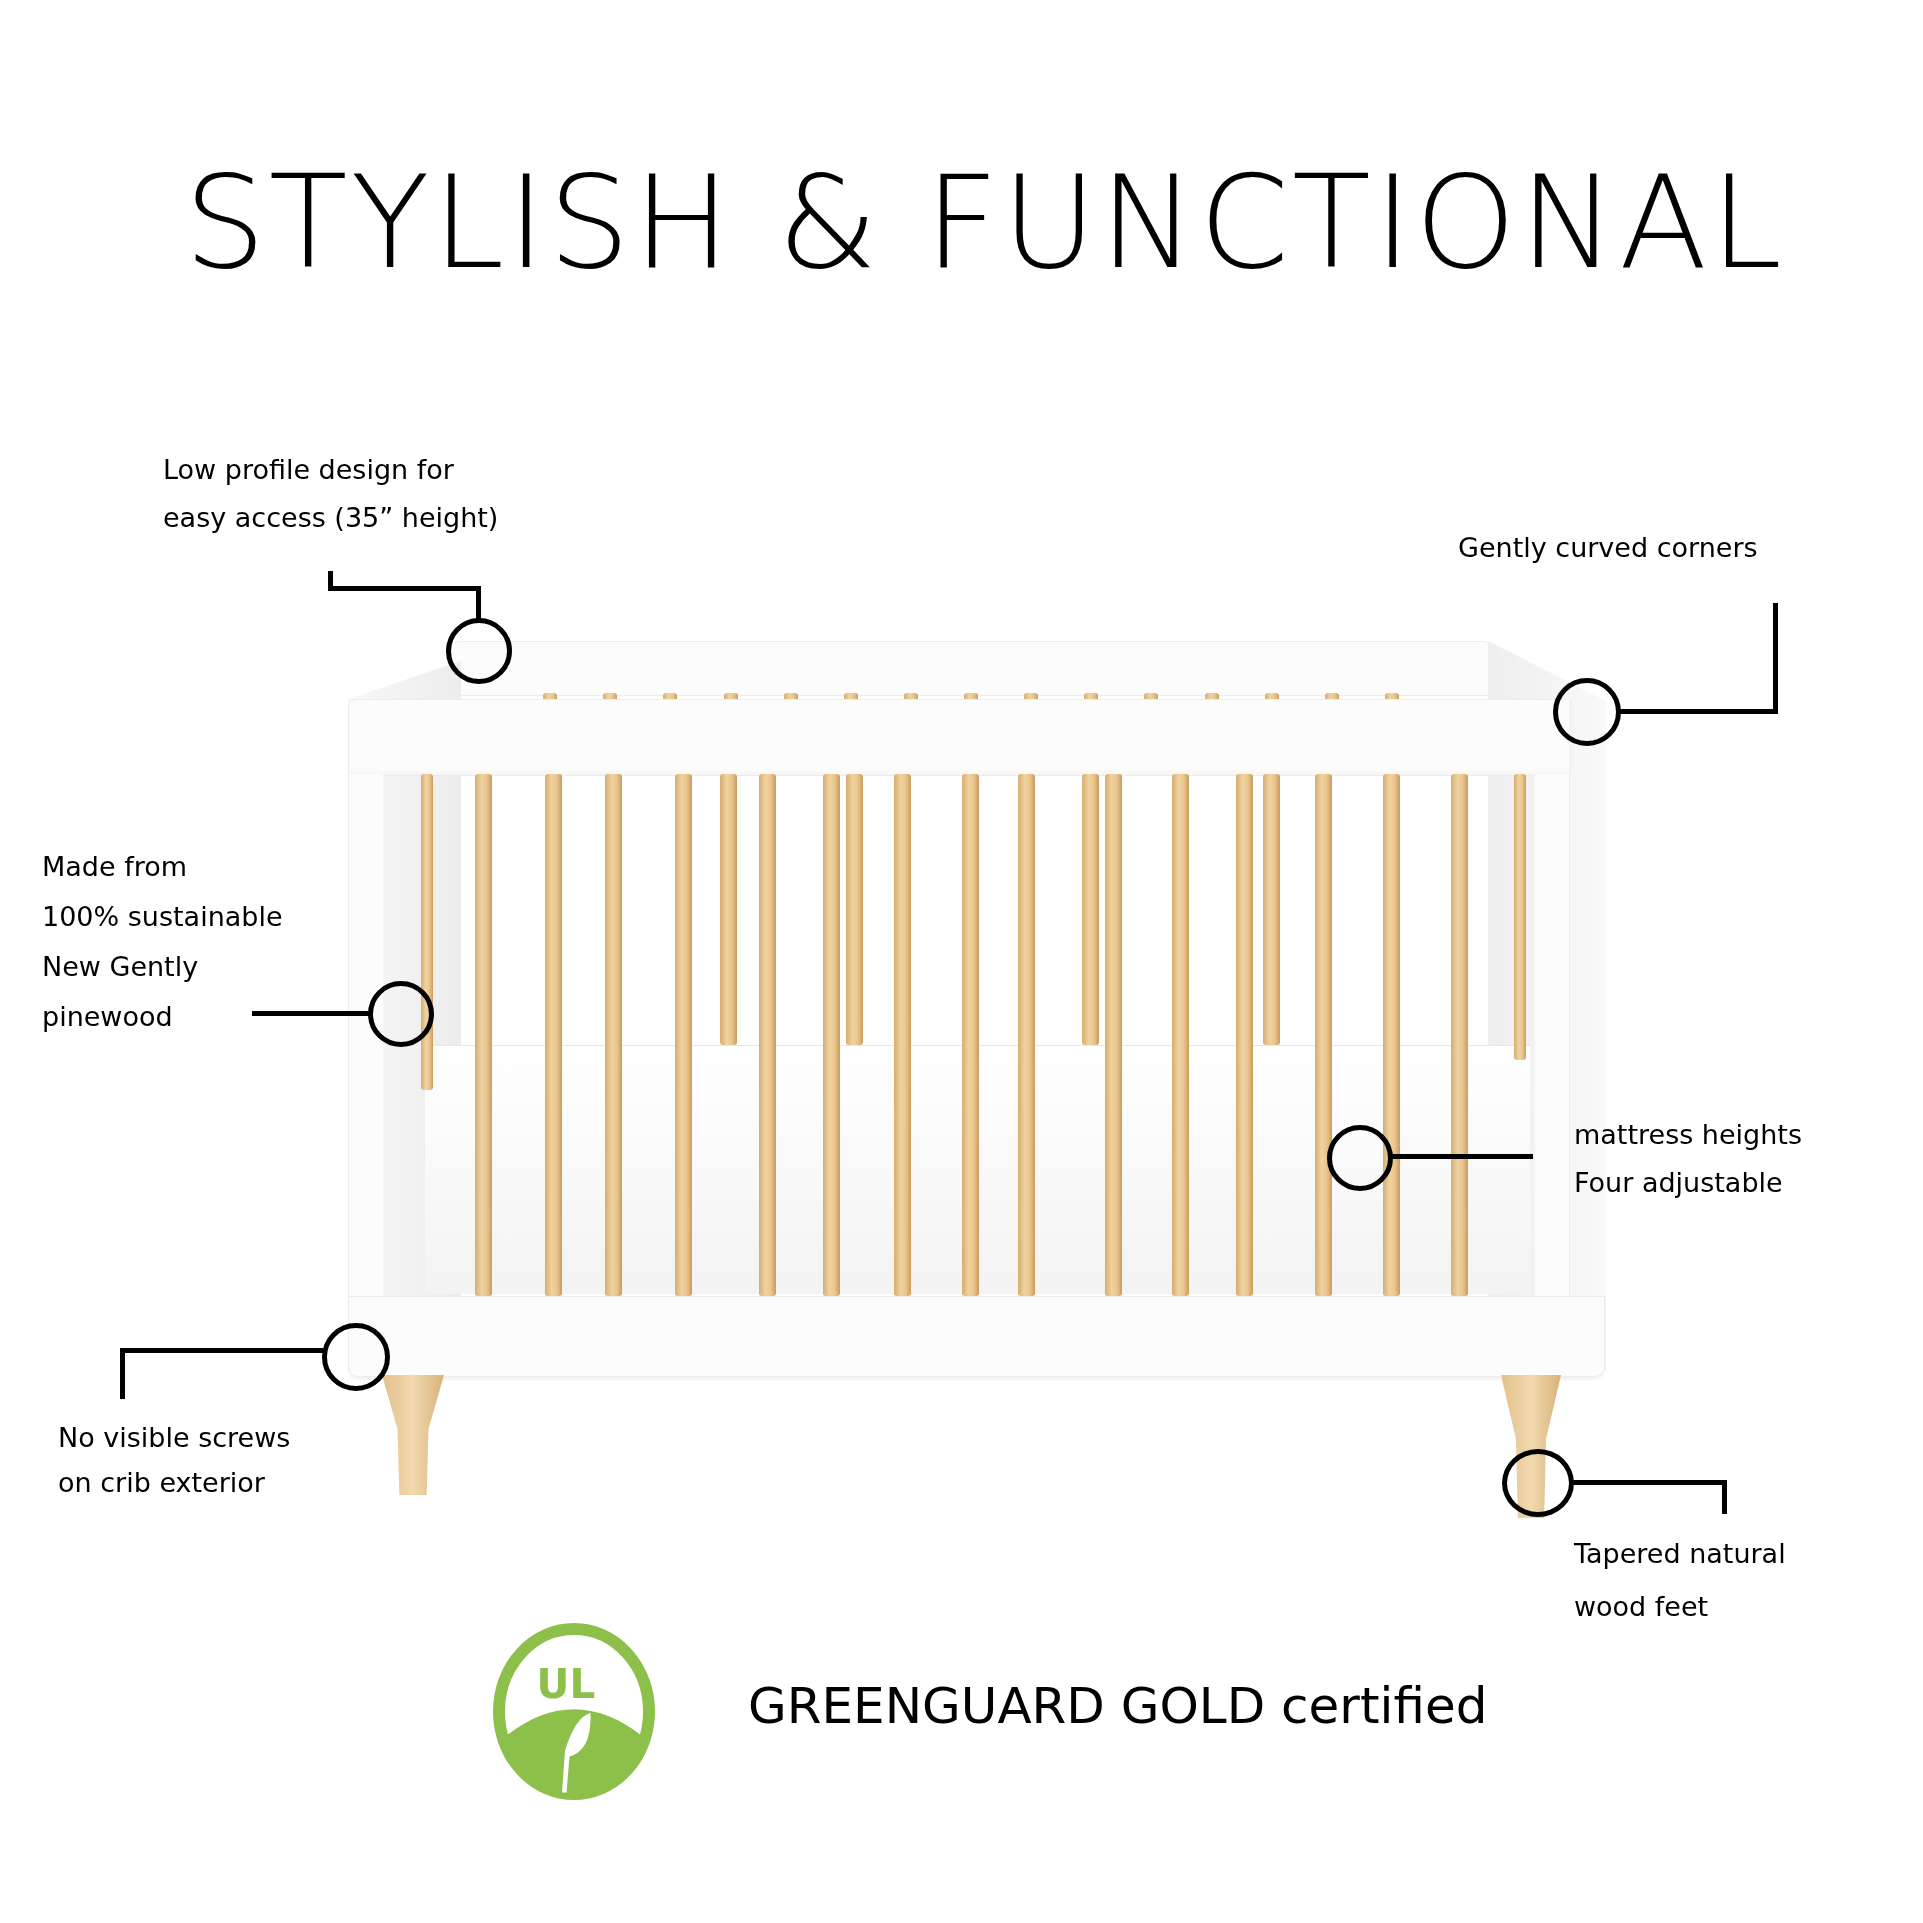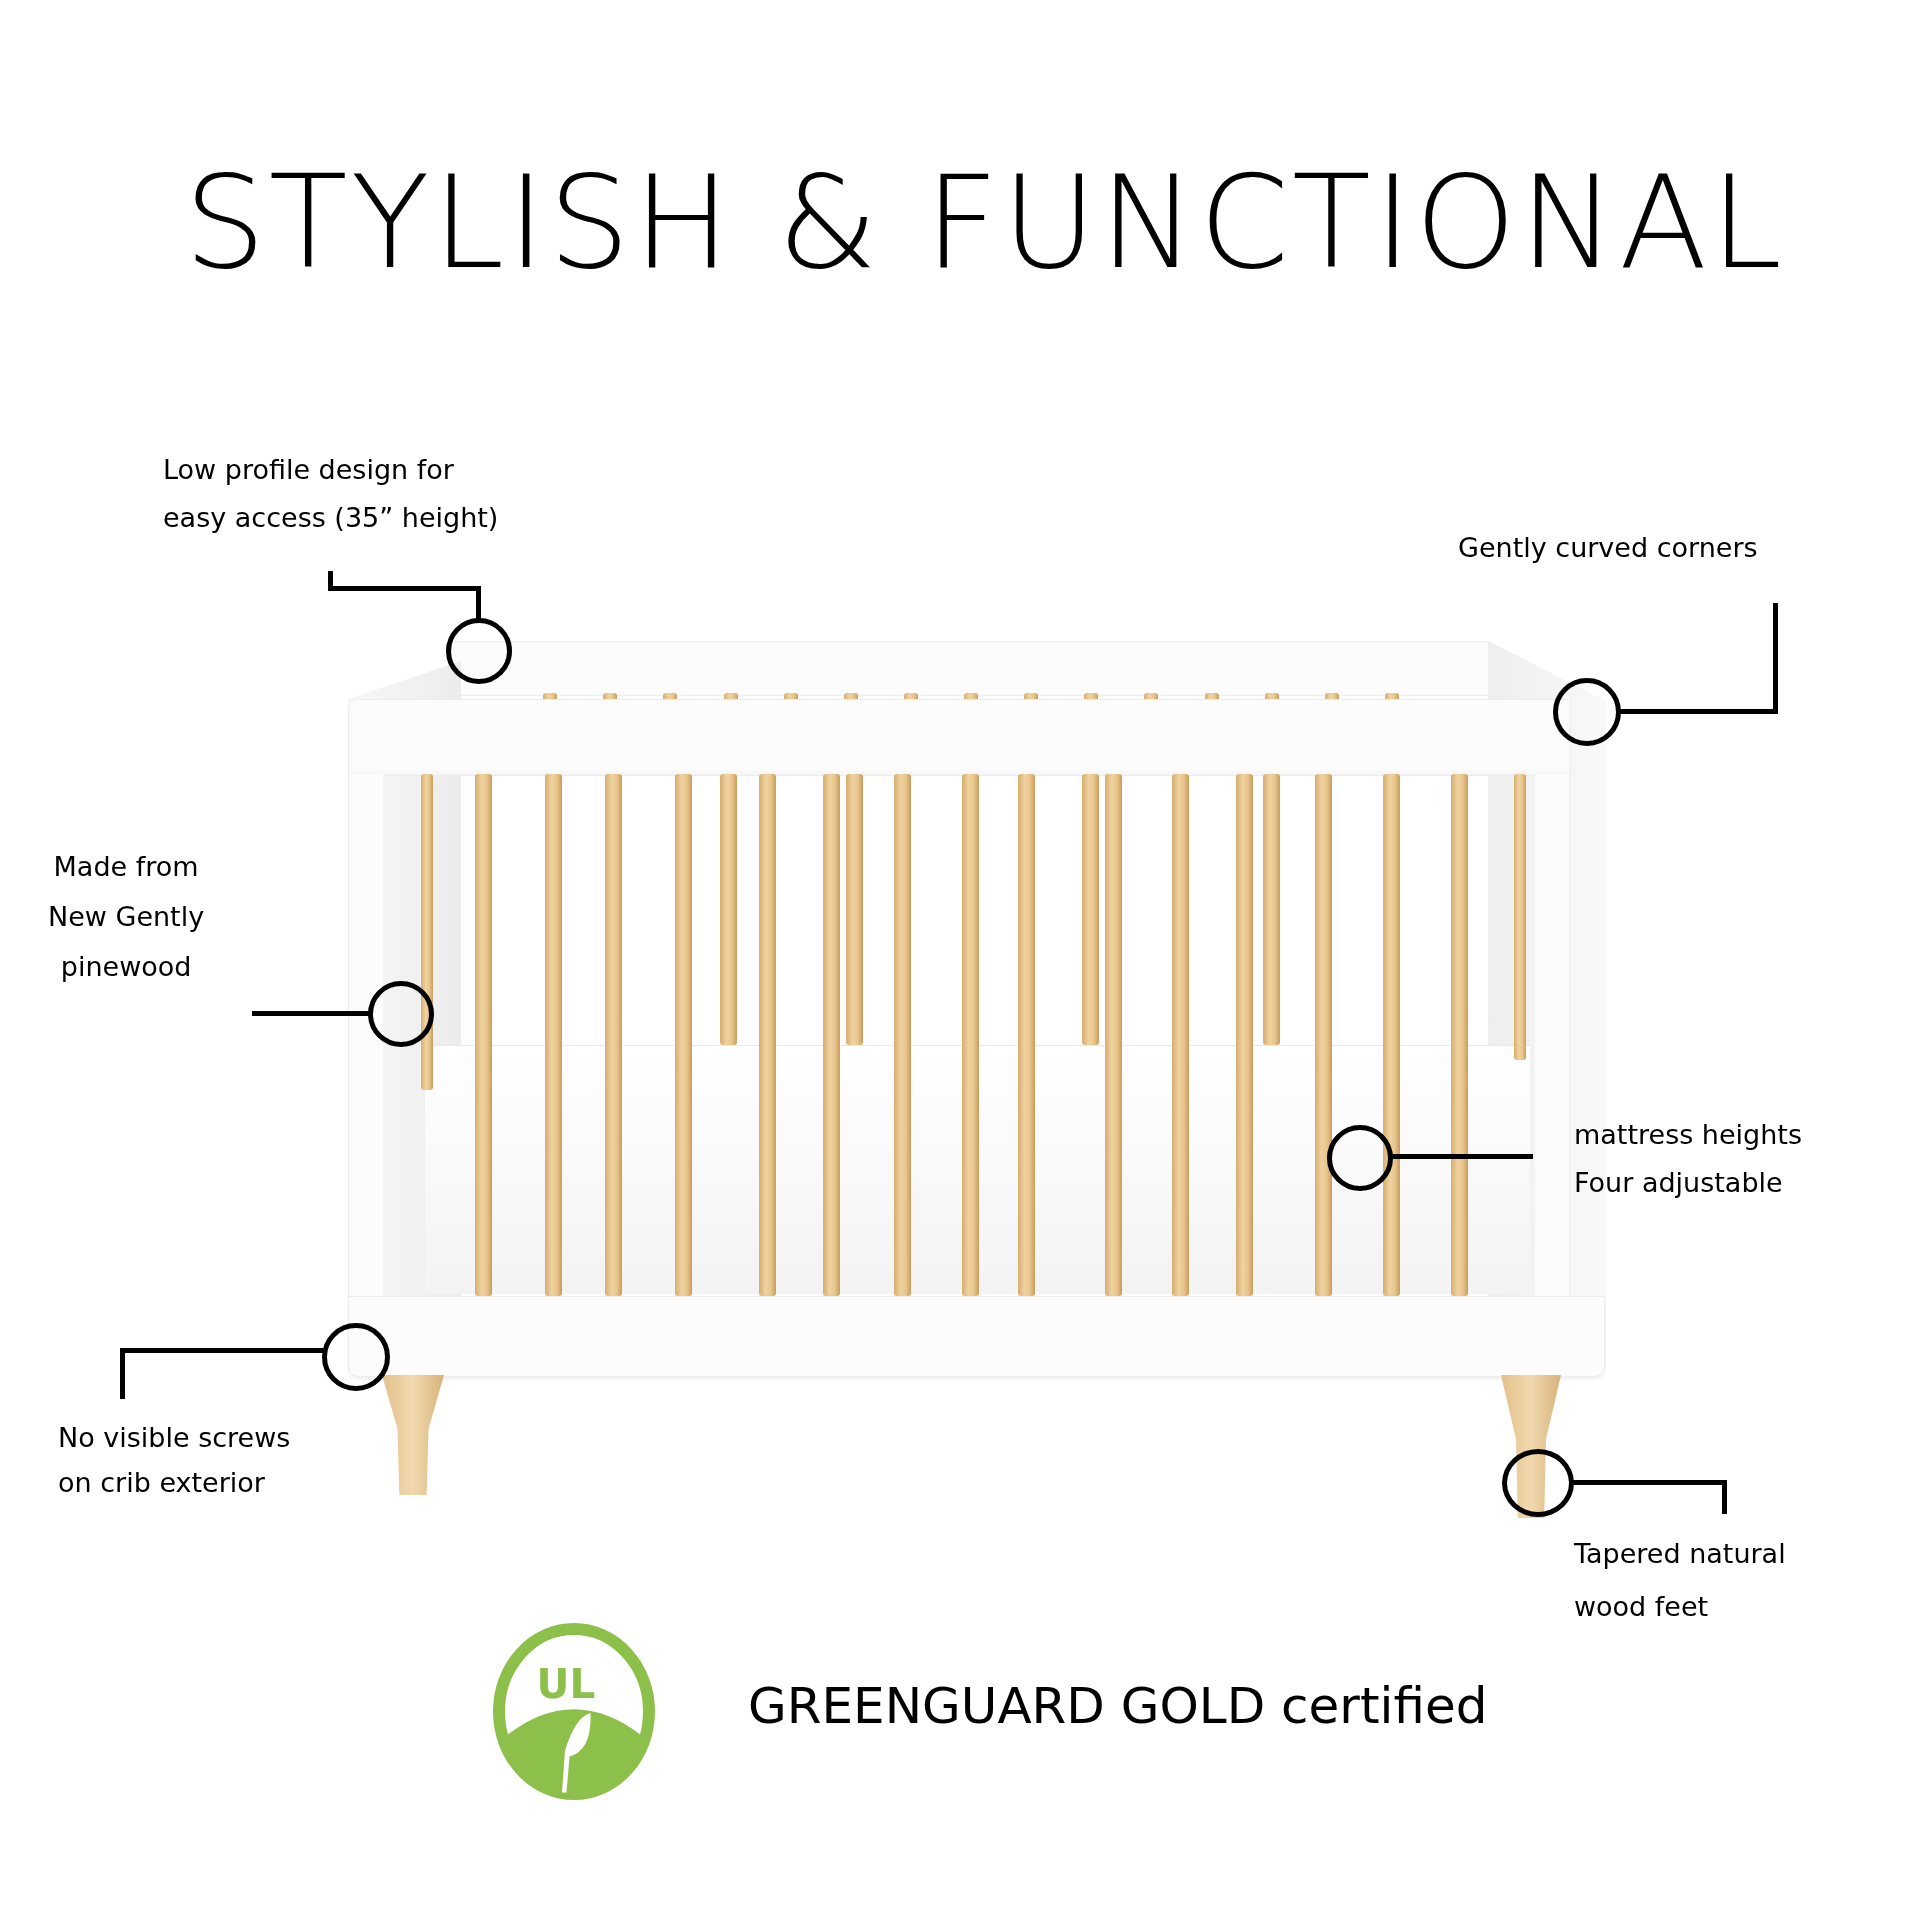--- a/index.html
+++ b/index.html
@@ -89,22 +89,23 @@
 <div class="ln" style="left:476px;top:586px;width:4.5px;height:34px;"></div>
 <div class="ring" style="left:446px;top:618px;width:66px;height:66px;"></div>
 
 <div class="callout" style="left:1458px;top:524px;">
   <div>Gently curved corners</div>
 </div>
 <div class="ln" style="left:1773px;top:603px;width:4.5px;height:111px;"></div>
 <div class="ln" style="left:1617px;top:709px;width:160px;height:4.5px;"></div>
 <div class="ring" style="left:1553px;top:678px;width:68px;height:68px;"></div>
 
-<div class="callout" style="left:48px;top:842px;line-height:50px;text-align:center;">
+<div class="callout" style="left:42px;top:842px;line-height:50px;">
   <div>Made from</div>
+  <div>100% sustainable</div>
   <div>New Gently</div>
   <div>pinewood</div>
 </div>
 <div class="ln" style="left:252px;top:1011px;width:120px;height:4.5px;"></div>
 <div class="ring" style="left:368px;top:981px;width:66px;height:66px;"></div>
 
 <div class="ring" style="left:1327px;top:1125px;width:66px;height:66px;"></div>
 <div class="ln" style="left:1392px;top:1154px;width:141px;height:4.5px;"></div>
 <div class="callout" style="left:1574px;top:1111px;">
   <div>mattress heights</div>

